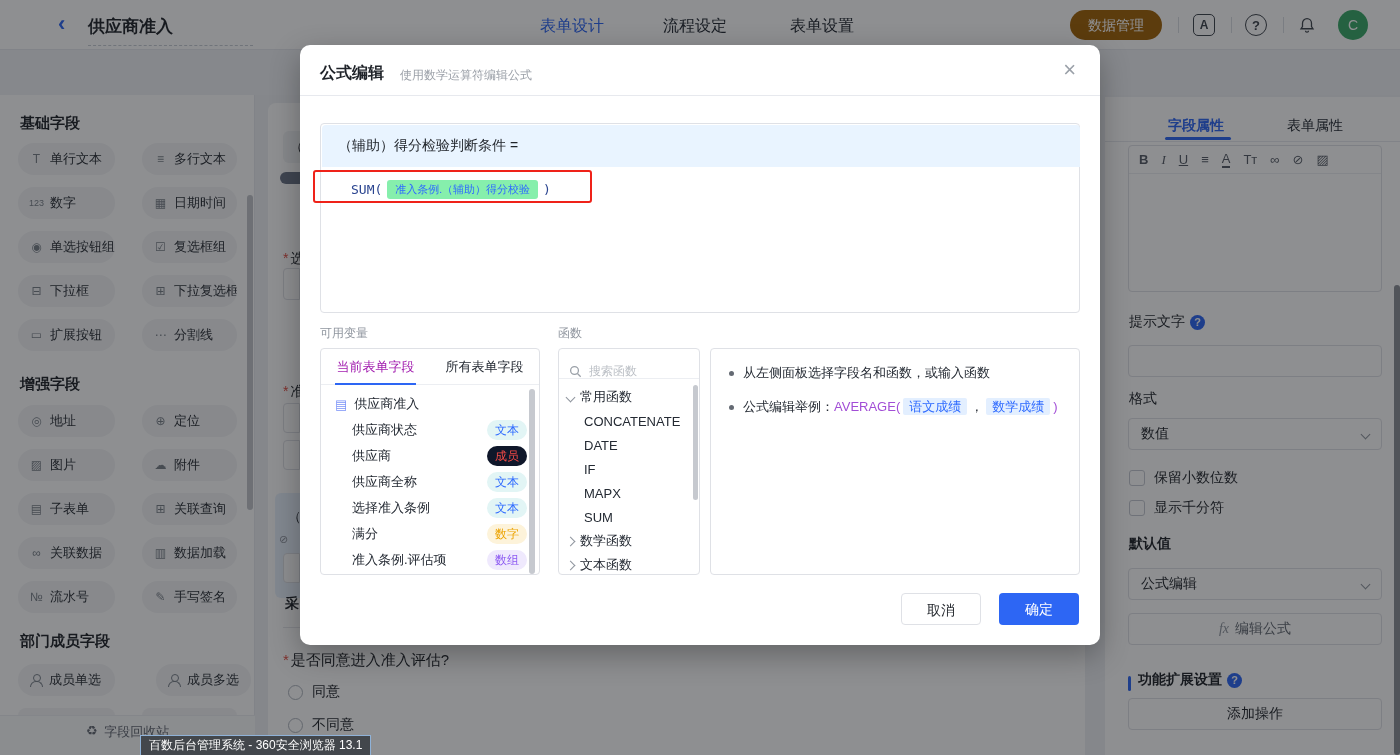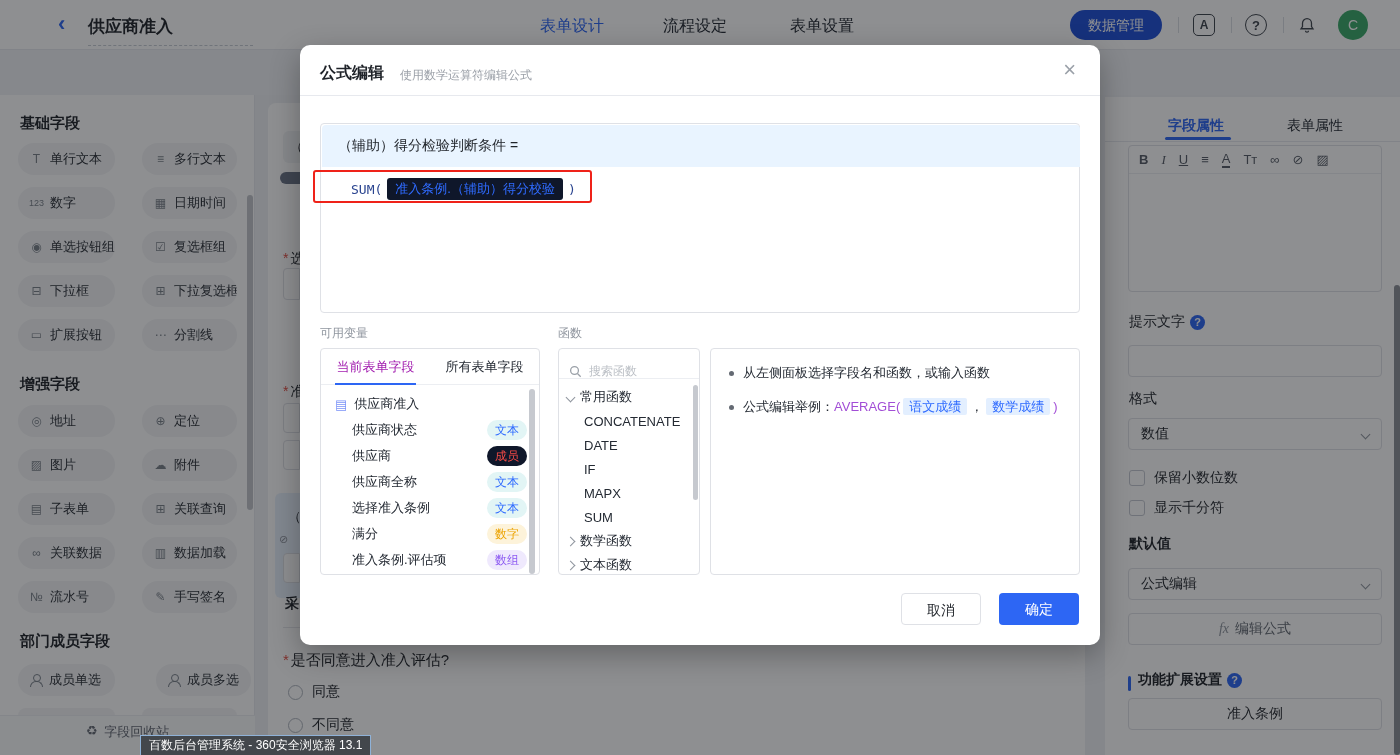--- a/index.html
+++ b/index.html
@@ -4,21 +4,21 @@
 <style>
   *{box-sizing:border-box;margin:0;padding:0}
   html,body{width:1400px;height:755px;overflow:hidden;background:#fff;
     font-family:"Liberation Sans","DejaVu Sans",sans-serif;color:#1f2329}
   #app{position:relative;width:1400px;height:755px;overflow:hidden;background:#eef0f3}
   .abs{position:absolute}
   
   .topbar{position:absolute;left:0;top:0;width:1400px;height:50px;background:#fff;border-bottom:1px solid #e7e9ee;z-index:2}
   .nav-tab{position:absolute;top:16px;font-size:16px;color:#242a33;cursor:pointer;white-space:nowrap}
   .nav-tab.active{color:#2d66f4}
-  .pillbtn-green{position:absolute;left:1070px;top:10px;width:92px;height:30px;border-radius:16px;background:#1d4ed8;color:#fff;font-size:14px;text-align:center;line-height:30px}
+  .pillbtn-green{position:absolute;left:1070px;top:10px;width:92px;height:30px;border-radius:16px;background:#a16207;color:#fff;font-size:14px;text-align:center;line-height:30px}
   .tb-div{position:absolute;top:17px;width:1px;height:16px;background:#dadde3}
   .icbox{position:absolute;top:14px;width:22px;height:22px;color:#3e444c;font-size:14px;display:flex;align-items:center;justify-content:center}
   .bookic{border:1.6px solid #3e444c;border-radius:5px;font-size:12px;font-weight:bold}
   .helpc{border:1.6px solid #3e444c;border-radius:50%;font-size:13px;font-weight:bold}
   .avatar{position:absolute;left:1338px;top:10px;width:30px;height:30px;border-radius:50%;background:#3aa968;color:#fff;font-size:14px;display:flex;align-items:center;justify-content:center}
   
   .strip{position:absolute;left:0;top:50px;width:1400px;height:45px;background:#f0f2f5}
   .t-link{position:absolute;top:66px;font-size:14px;color:#2d66f4;display:flex;align-items:center;gap:6px;white-space:nowrap}
   .t-link .lic{font-size:13px}
   .btn-outline{position:absolute;top:61px;height:28px;border:1px solid #2d66f4;color:#2d66f4;background:#fff;border-radius:15px;font-size:14px;text-align:center;line-height:26px}
@@ -63,21 +63,21 @@
   .overlay{position:absolute;left:0;top:0;width:1400px;height:755px;background:rgba(14,17,22,0.47);z-index:10}
   
   .modal{position:absolute;left:300px;top:45px;width:800px;height:600px;background:#fff;border-radius:10px;z-index:20;box-shadow:0 10px 30px rgba(0,0,0,.3)}
   .m-title{position:absolute;left:20px;top:18px;font-size:16px;font-weight:bold;color:#1f2329}
   .m-sub{position:absolute;left:100px;top:22px;font-size:12px;color:#9ba0a8}
   .m-close{position:absolute;right:24px;top:14px;font-size:22px;color:#9aa0a8;line-height:22px;cursor:pointer}
   .m-hline{position:absolute;left:0;top:50px;width:800px;height:1px;background:#e7e9ee}
   .fbox{position:absolute;left:20px;top:78px;width:760px;height:190px;border:1px solid #dfe1e6;border-radius:4px;background:#fff}
   .fbanner{position:absolute;left:1px;top:1px;width:758px;height:42px;background:#e9f4ff;border-radius:4px 4px 0 0;display:flex;align-items:center;padding-left:16px;font-size:14px;color:#1f2329}
   .fline{position:absolute;left:30px;top:52px;height:26px;display:flex;align-items:center;gap:5px;font-family:"DejaVu Sans Mono","Liberation Mono",monospace;font-size:13px;color:#2b4590}
-  .ftoken{background:#0f172a;color:#2f6bff;border-radius:3px;padding:2px 8px;font-family:Liberation Sans, sans-serif;font-size:13px}
+  .ftoken{background:#86efac;color:#2f6bff;border-radius:3px;padding:2px 8px;font-family:Liberation Serif, serif;font-size:11px}
   .redbox{position:absolute;left:13px;top:125px;width:279px;height:33px;border:2.5px solid #ef2219;border-radius:3px;pointer-events:none;z-index:5}
   .m-lbl{position:absolute;top:280px;font-size:12px;color:#8f959e}
   .panel{position:absolute;top:303px;height:227px;border:1px solid #dfe1e6;border-radius:4px;background:#fff;overflow:hidden}
   .vtabs{display:flex;height:36px;border-bottom:1px solid #eceef2;font-size:13px}
   .vtab{flex:1;display:flex;align-items:center;justify-content:center;color:#242a33;cursor:pointer}
   .vtab.active{color:#a21caf;position:relative}
   .vtab.active:after{content:"";position:absolute;left:14px;right:14px;bottom:-1px;height:2px;background:#2d66f4}
   .trow{display:flex;align-items:center;height:26px;padding:0 12px 0 14px;font-size:13px;color:#242a33}
   .trow .tname{flex:1;white-space:nowrap;overflow:hidden}
   .trow.child{padding-left:31px}
@@ -335,21 +335,21 @@
     <div class="pbtn" style="top:516px">
       <span style="font-style:italic;font-family:'Liberation Serif',serif;color:#8f959e">fx</span>
       <span>编辑公式</span>
     </div>
 
     <div class="secmark" style="top:579px"></div>
     <div class="lbl" style="left:33px;top:574px;font-weight:bold">
       <span>功能扩展设置</span><span class="qmark">?</span>
     </div>
     <div class="pbtn" style="top:601px;color:#1f2329">
-      <span>准入条例</span>
+      <span>添加操作</span>
     </div>
   </div>
 
   <div class="pg-thumb"></div>
 
   <div class="overlay"></div>
 
   <div class="modal">
     <div class="m-title">公式编辑</div>
     <div class="m-sub">使用数学运算符编辑公式</div>

